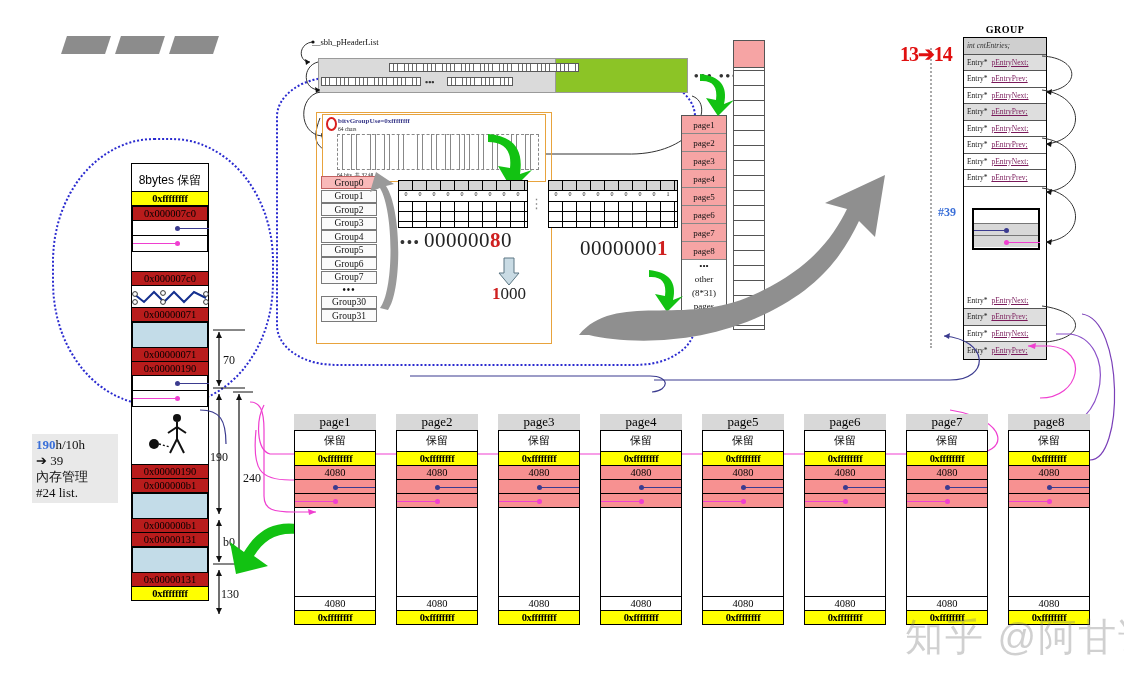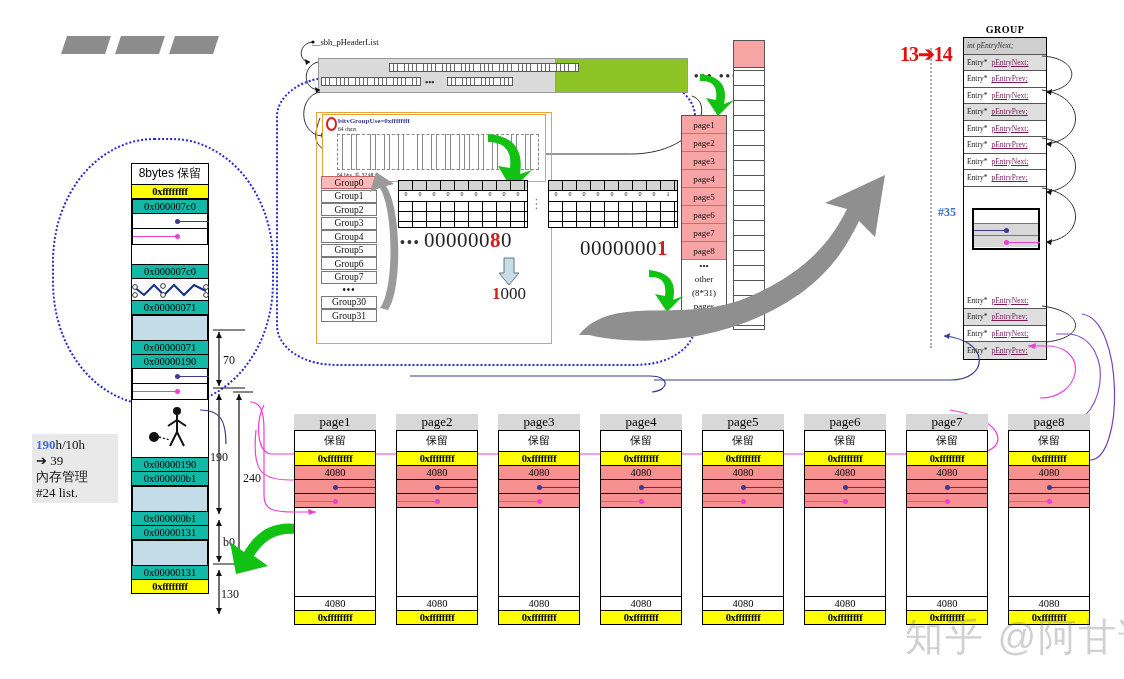--- a/index.html
+++ b/index.html
@@ -25,23 +25,23 @@
   #left-note {
     left:32px; top:434px; width:86px; padding:3px 4px;
     background:#e9e9e9; font-size:13px; line-height:1.22; color:#111;
   }
   #left-note .h { color:#3a6fd8; font-weight:bold; }
 
   
   #mem-col { left:131px; top:163px; width:78px; border:1.6px solid #000; background:#fff; }
   .mc { width:100%; border-bottom:1px solid #000; font-size:10.5px; text-align:center;
         line-height:1.05; color:#000; position:relative; }
-  .mc.hdr { font-size:12px; padding:3px 0 4px; font-family:"Liberation Sans",sans-serif; border-bottom:1.4px solid #000;}
+  .mc.hdr { font-size:12px; padding:3px 0 4px; font-family:"Liberation Sans",sans-serif; border-bottom:1.4px solid #000;margin-top:7px;}
   .mc.yellow { background:#ffff00; font-weight:bold; letter-spacing:-0.3px; padding:1px 0;}
-  .mc.tan { background:#14b8a6; padding:1px 0; }
+  .mc.tan { background:#b91c1c; padding:1px 0; }
   .mc.blue { background:#c3dce8; border:1.6px solid #000; }
   .mc.white { background:#fff; }
   .mc.noline { border-bottom:none; }
   .thickbox { border:1.8px solid #000; }
 
   
   .ptr-row { position:relative; height:15px; background:#fff; border-bottom:1px solid #000; }
   .dot { position:absolute; width:5px; height:5px; border-radius:50%; top:5px; }
   .dot.navy { background:#3b3b8f; }
   .dot.magenta { background:#ef3fd0; }
@@ -398,21 +398,21 @@
 </svg>
 <svg class="abs" style="left:645px; top:268px;" width="40" height="44">
   <path d="M4,2 C24,4 32,14 28,32 L38,28 L22,44 L10,26 L20,28 C22,14 16,8 4,9 Z" fill="#12c212"></path>
 </svg>
 
 <div class="abs" id="ladder"></div>
 <div class="abs" id="ladder-top"></div>
 
 <div class="abs" id="group-title">GROUP</div>
 <div class="abs" id="group-table">
-  <div class="grow head">int  pEntryNext;</div>
+  <div class="grow head">int  cntEntries;</div>
   <div class="grow">
       <span class="t">Entry*</span>
       <span class="f">pEntryNext;</span>
     </div>
   <div class="grow alt">
       <span class="t">Entry*</span>
       <span class="f">pEntryPrev;</span>
     </div>
   <div class="grow alt">
       <span class="t">Entry*</span>
@@ -463,21 +463,21 @@
     <span class="dot navy" style="left:30px; top:4px;"></span>
     <span class="hline navy" style="left:0px; width:32px; top:6px;"></span>
   </div>
   <div class="r">
     <span class="dot magenta" style="left:30px; top:4px;"></span>
     <span class="hline magenta" style="left:32px; width:34px; top:6px;"></span>
   </div>
 </div>
 
 <div class="abs" id="label-13-14">13➔14</div>
-<div class="abs" id="label-24">#35</div>
+<div class="abs" id="label-24">#39</div>
 
 <svg class="abs" style="left:1040px; top:48px;" width="78" height="300">
   <path d="M2,8 C40,10 42,40 6,44" fill="none" stroke="#333" stroke-width="1"></path>
   <path d="M2,42 C46,48 46,92 6,96" fill="none" stroke="#333" stroke-width="1"></path>
   <path d="M2,90 C46,96 46,140 6,144" fill="none" stroke="#333" stroke-width="1"></path>
   <path d="M2,140 C46,146 46,190 6,194" fill="none" stroke="#333" stroke-width="1"></path>
   <path d="M2,258 C46,264 46,290 6,294" fill="none" stroke="#333" stroke-width="1"></path>
   <polygon points="6,44 12,41 11,47" fill="#111"></polygon>
   <polygon points="6,96 12,93 11,99" fill="#111"></polygon>
   <polygon points="6,144 12,141 11,147" fill="#111"></polygon>

